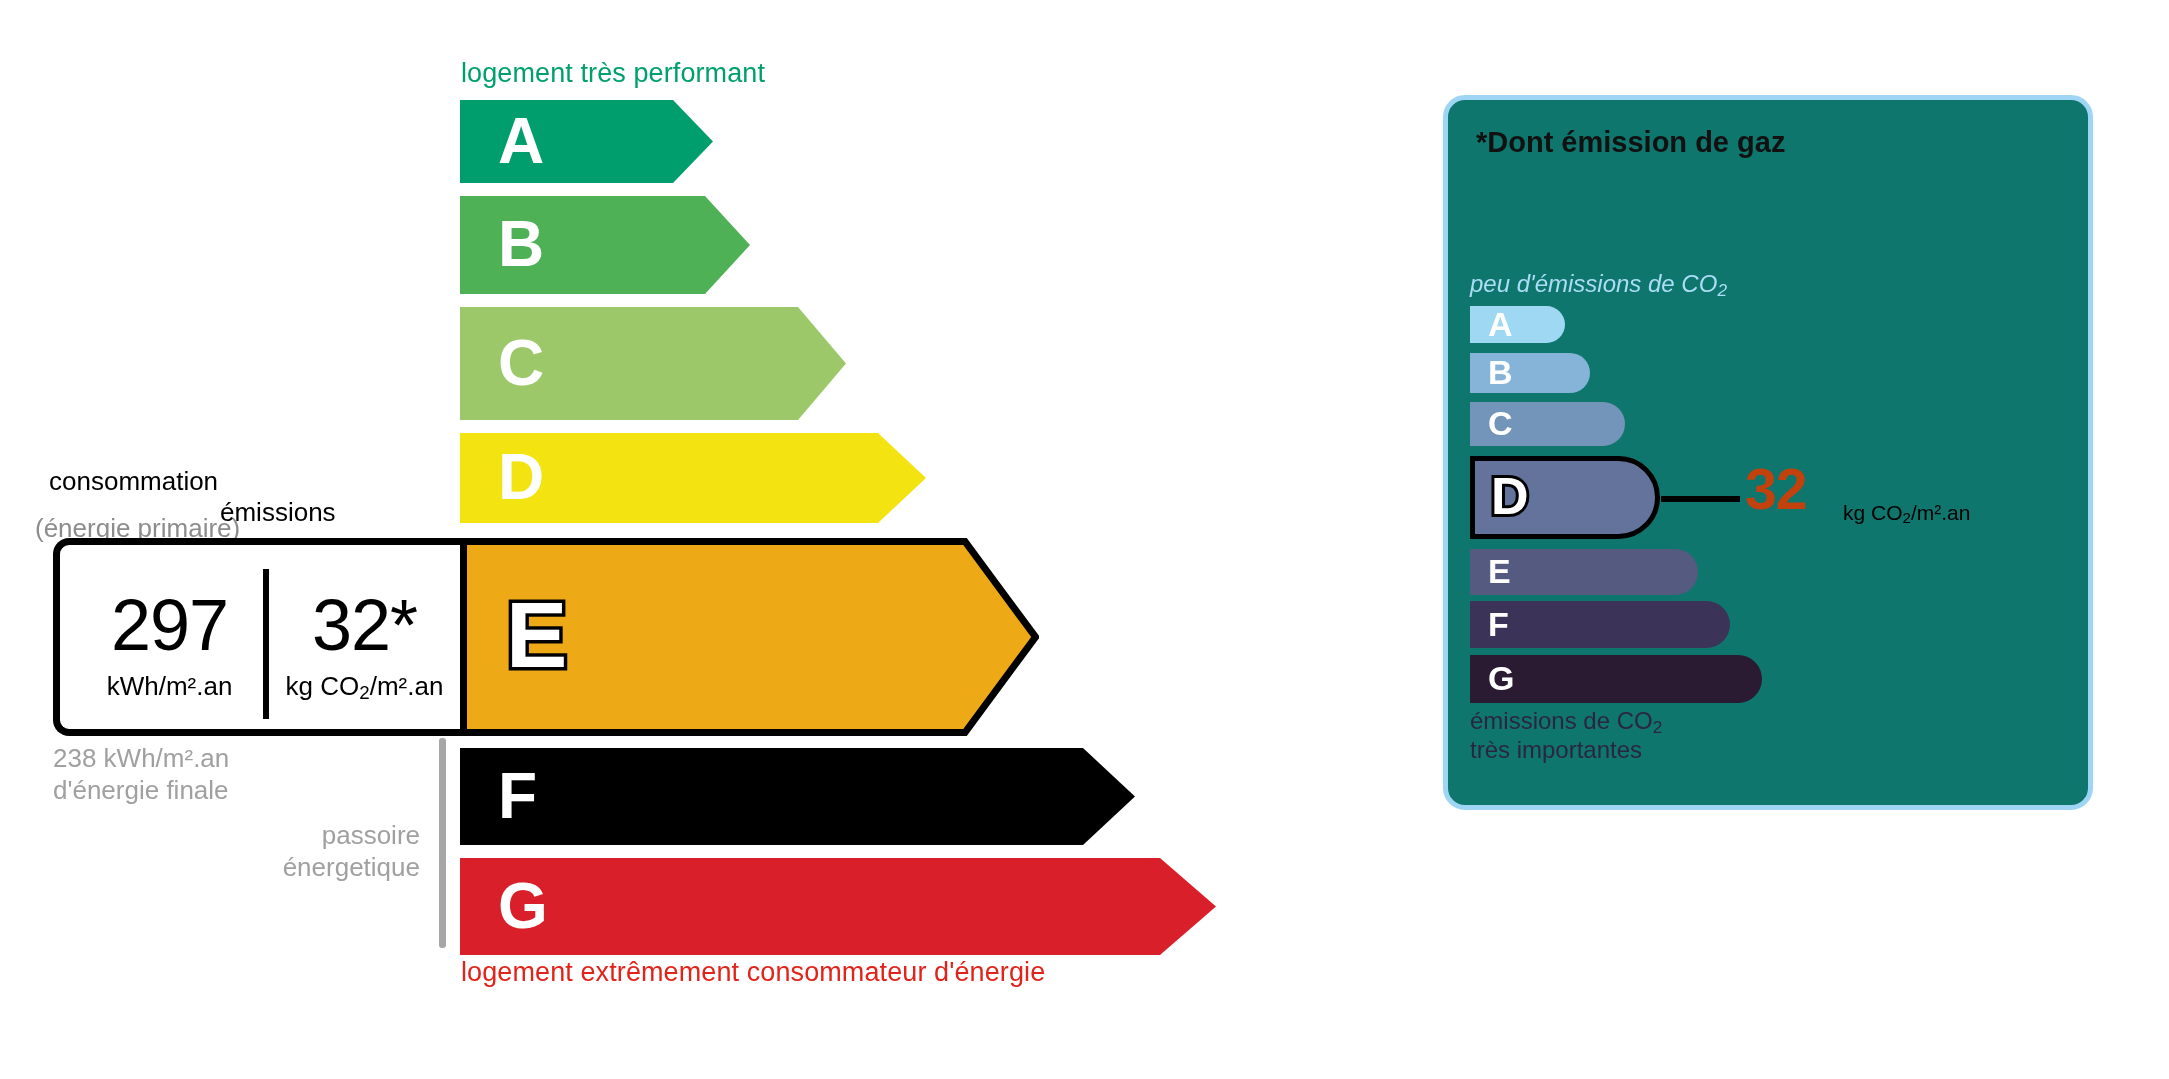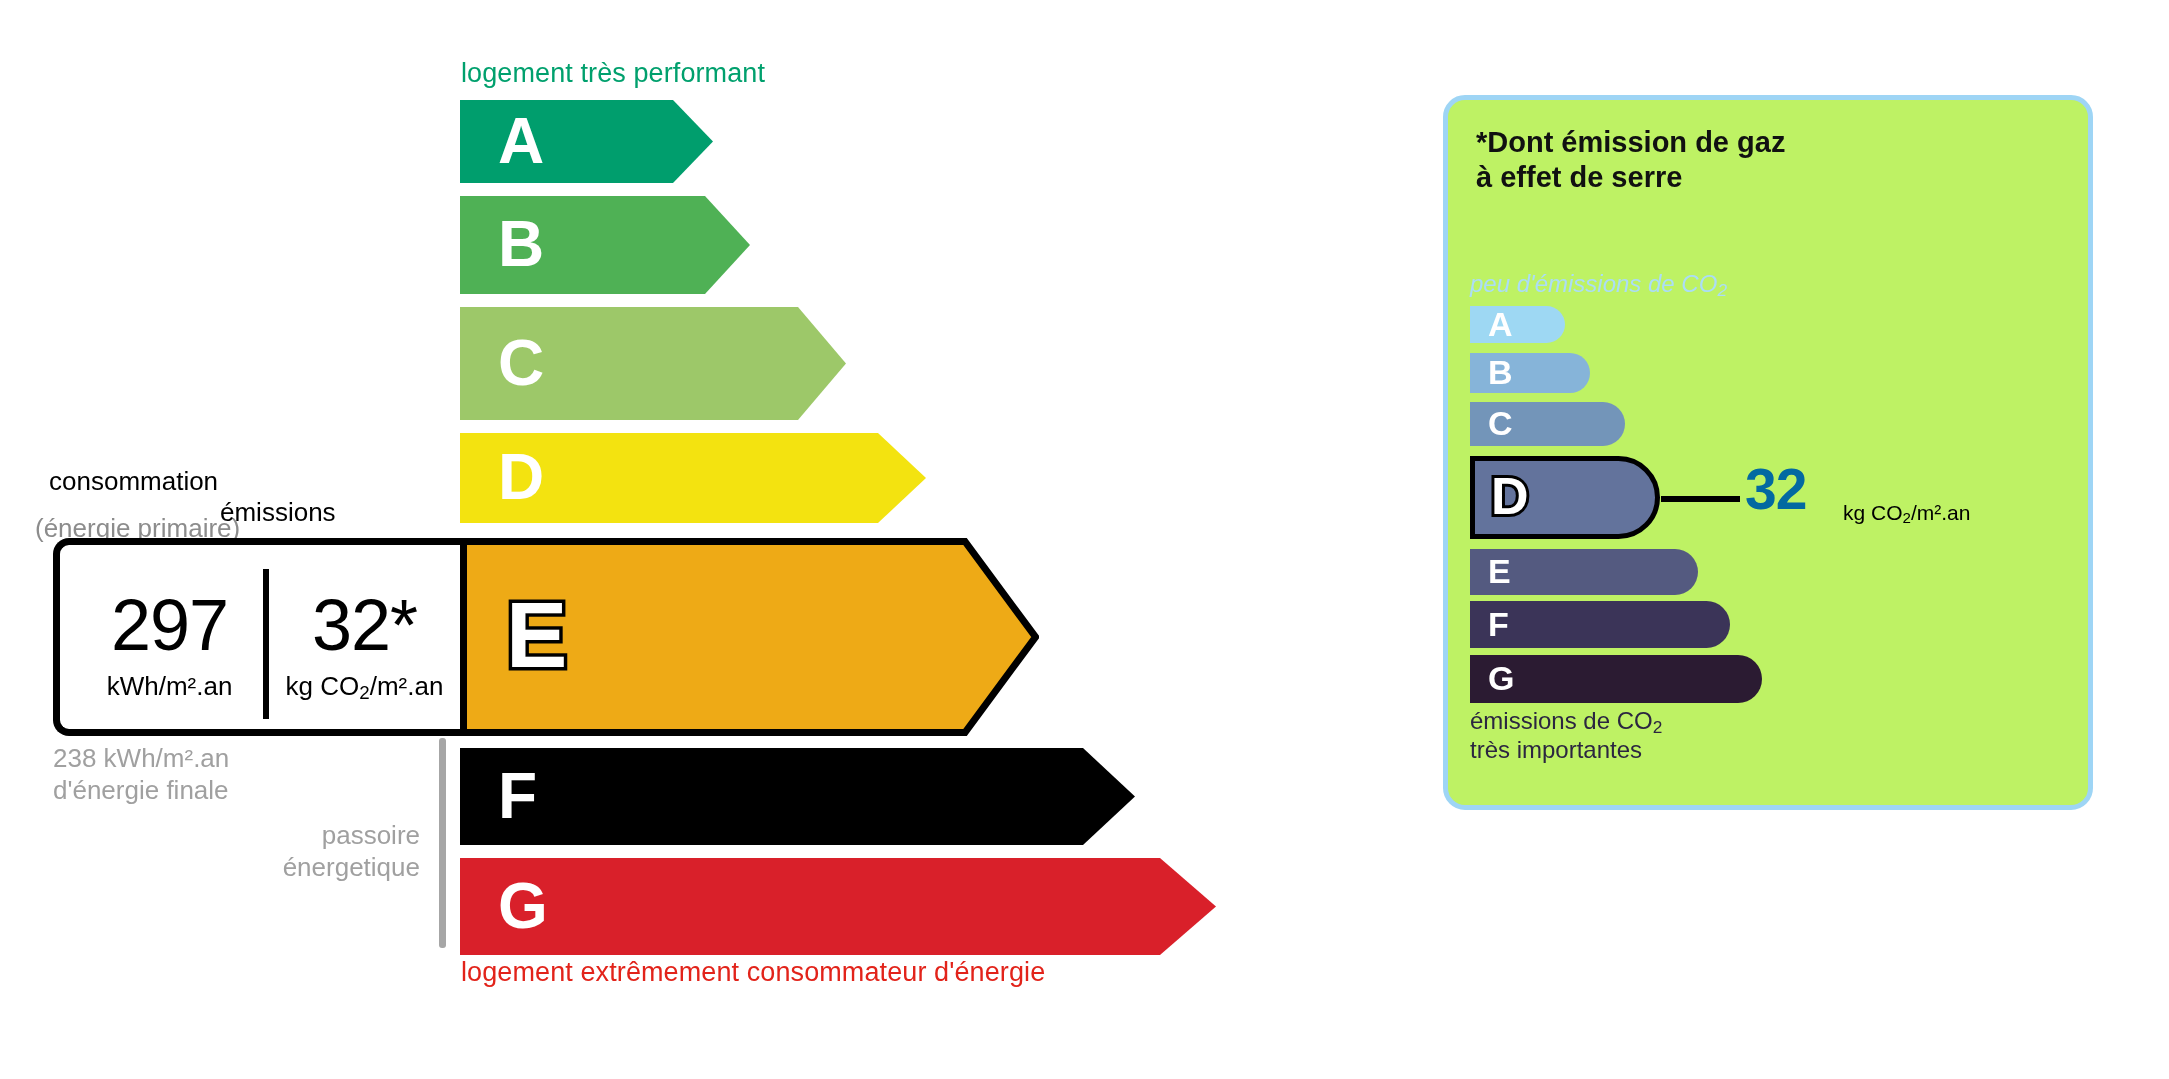--- a/index.html
+++ b/index.html
@@ -78,21 +78,21 @@
     text-align:right;font-size:26px;color:#a0a0a0;line-height:1.22;
   }
   #passoire-rule{
     position:absolute;left:439px;top:738px;width:7px;height:210px;
     background:#a6a6a6;border-radius:3px;
   }
 
   
   #co2-panel{
     position:absolute;left:1443px;top:95px;width:650px;height:715px;
-    border:5px solid #9ed5f5;border-radius:22px;background:#bef264;
+    border:5px solid #9ed5f5;border-radius:22px;background:#0f766e;
     box-sizing:border-box;
   }
   #co2-title{
     position:absolute;left:28px;top:25px;
     font-size:29px;font-weight:bold;color:#111;line-height:1.22;white-space:nowrap;
   }
   #co2-top-caption{
     position:absolute;left:27px;top:175px;
     font-size:24px;color:#abddf7;white-space:nowrap;
   }
@@ -114,21 +114,21 @@
   #co2-row-D .co2-glyph{
     color:#ffffff;font-size:52px;left:16px;
     -webkit-text-stroke:6px #000;
     paint-order:stroke fill;
   }
   #co2-leader{
     position:absolute;left:1661px;top:496px;width:79px;height:6px;background:#000;
   }
   #co2-value{
     position:absolute;left:1745px;top:461px;
-    font-size:57px;font-weight:bold;color:#0369a1;line-height:1;letter-spacing:-1px;
+    font-size:57px;font-weight:bold;color:#c2410c;line-height:1;letter-spacing:-1px;
   }
   #co2-value-unit{
     position:absolute;left:1843px;top:501px;
     font-size:21px;color:#000;white-space:nowrap;
   }
   sub{font-size:0.72em;vertical-align:baseline;position:relative;top:0.22em;}
 </style>
 </head>
 <body>
 
@@ -209,21 +209,20 @@
     <div id="passoire-label">
       <div>passoire</div>
       <div>énergetique</div>
     </div>
     <div id="passoire-rule"></div>
   </div>
 
   <div id="co2-panel">
     <div id="co2-title">
       <div>*Dont émission de gaz</div>
-      <div>à effet de serre</div>
     </div>
   </div>
 
   <div id="co2-top-caption-holder">
     <div id="co2-top-caption" style="left:1470px;top:270px;position:absolute;font-style:italic;"><span>peu d'émissions de CO</span><sub>2</sub></div>
   </div>
 
   <div id="co2-bars">
       <div class="co2-bar" id="co2-row-A" style="left: 1470px; top: 306px; width: 95px; height: 37px; background: rgb(158, 216, 243); position: absolute;">
         <span class="co2-glyph">A</span>

